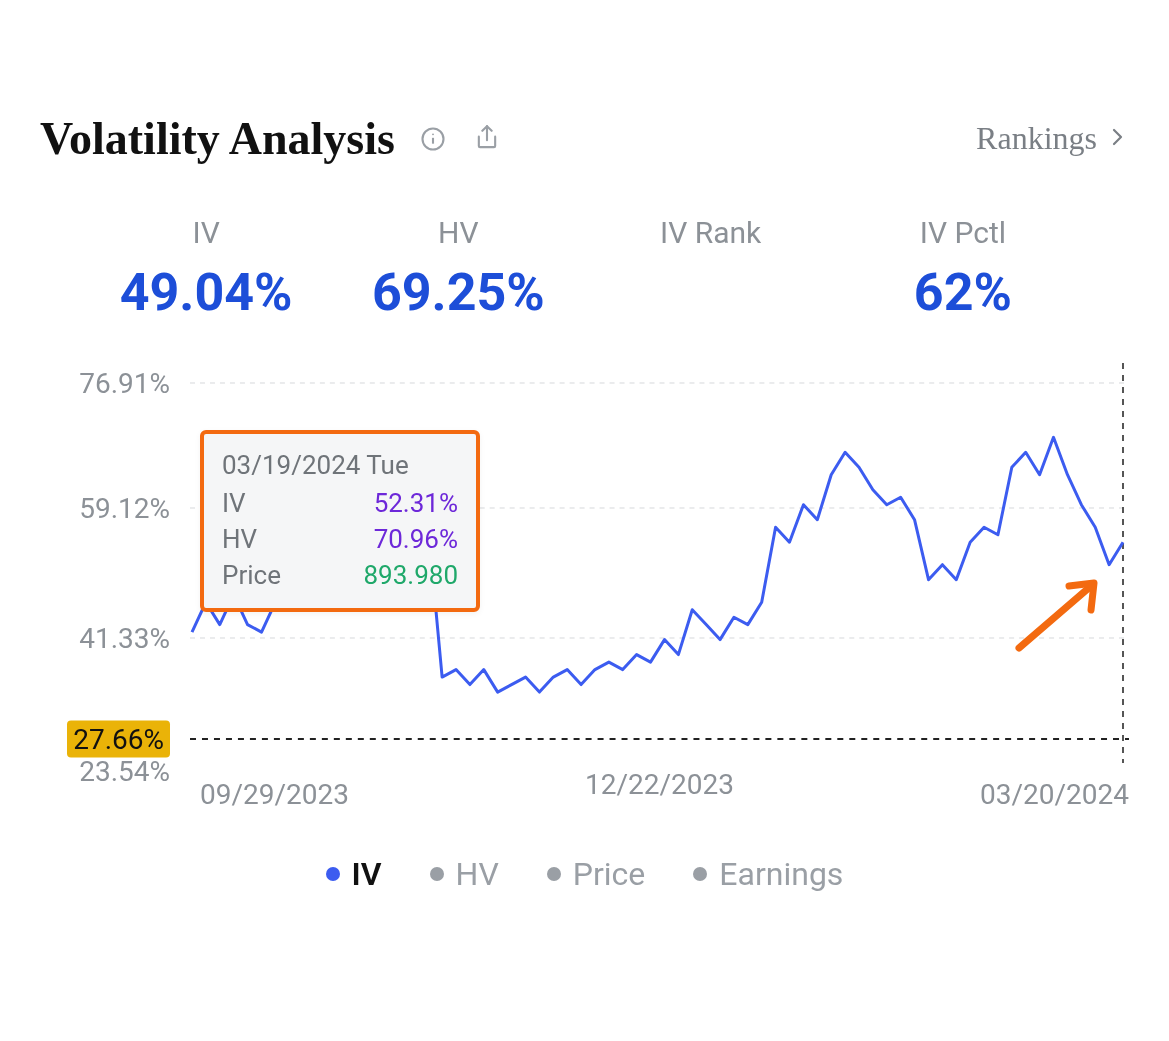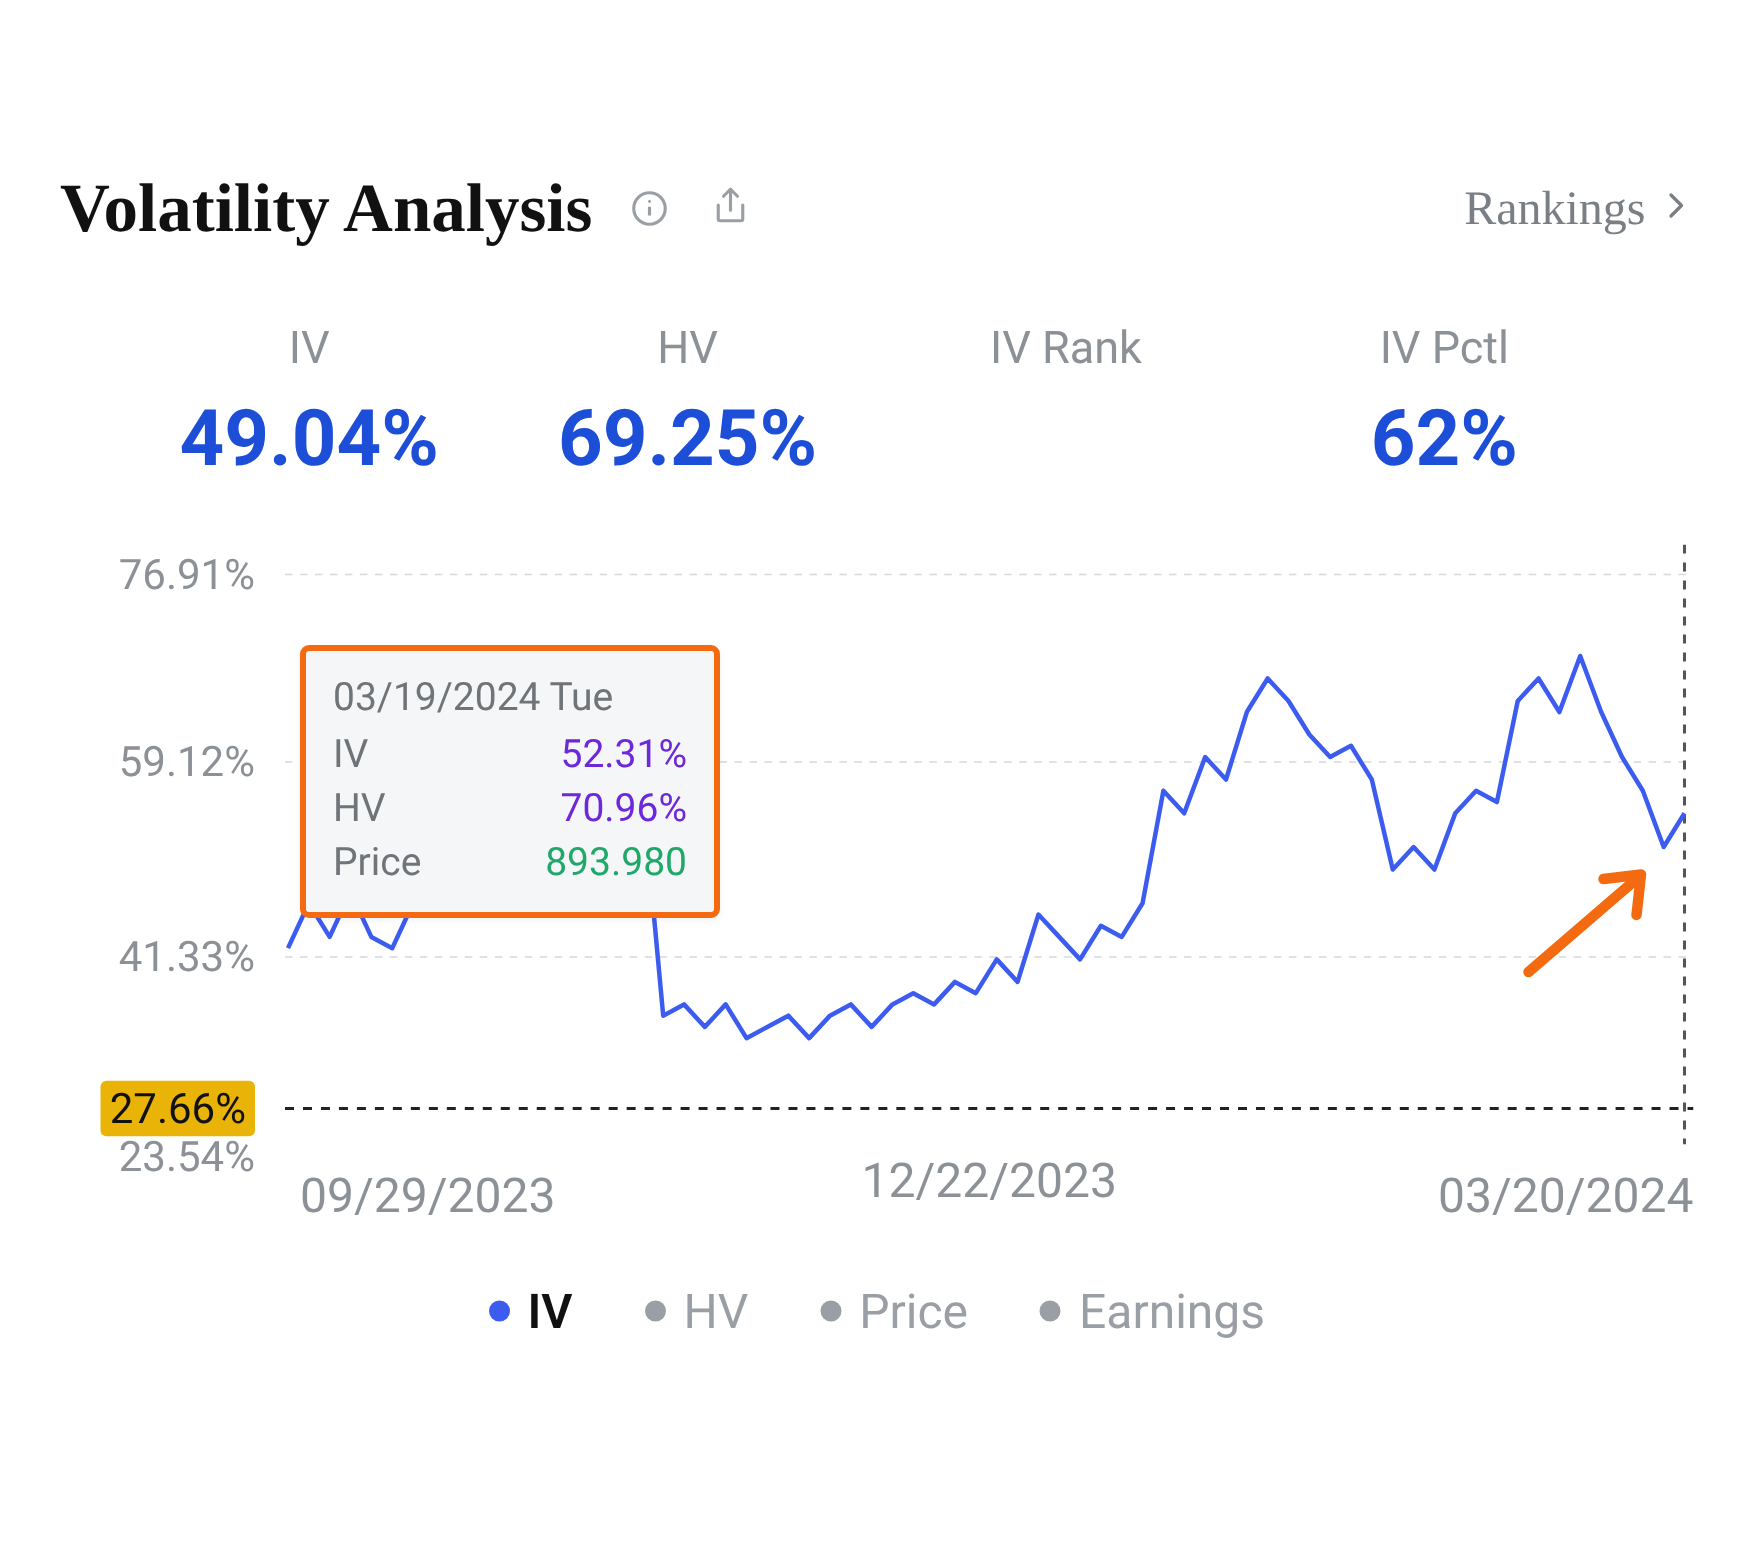--- a/index.html
+++ b/index.html
@@ -90,21 +90,21 @@
     top: 0;
     bottom: 60px;
   }
   .plot svg { width: 100%; height: 100%; display: block; }
   .xlabels {
     position: absolute;
     left: 150px;
     right: 0;
     bottom: 0;
     height: 55px;
-    font-size: 32px;
+    font-size: 28px;
     color: #8c9197;
   }
   .xlabel1 { position: absolute; left: 10px; top: 10px; }
   .xlabel2 { position: absolute; left: 50%; top: 0; transform: translateX(-50%); }
   .xlabel3 { position: absolute; right: 0; top: 10px; }
   .legend {
     display: flex;
     justify-content: center;
     gap: 48px;
     margin-top: 32px;

